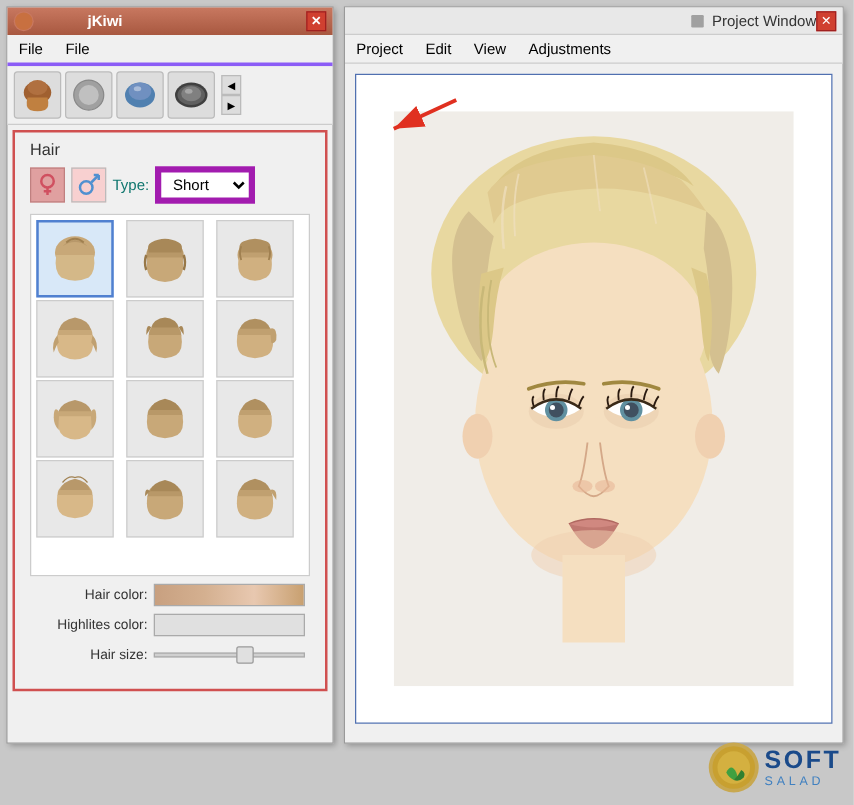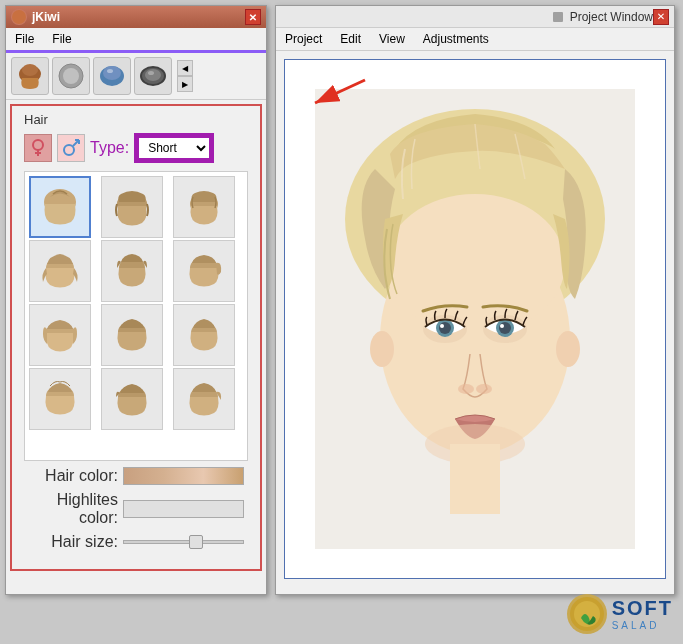--- a/index.html
+++ b/index.html
@@ -151,22 +151,22 @@
       justify-content: center;
       font-size: 14px;
     }
 
     .gender-btn.active {
       background: #e0a0a0;
       border-color: #c08080;
     }
 
     .type-label {
-      font-size: 16px;
-      color: #a21caf;
+      font-size: 12px;
+      color: #0f766e;
     }
 
     .type-select {
       border: 5px solid #a21caf;
       background: white;
       padding: 2px 5px;
       font-size: 12px;
       width: 80px;
     }
 
@@ -222,21 +222,21 @@
 
     .control-row {
       display: flex;
       align-items: center;
       margin-bottom: 6px;
       gap: 5px;
     }
 
     .control-label {
       width: 90px;
-      font-size: 16px;
+      font-size: 11px;
       color: #333;
       text-align: right;
     }
 
     .color-bar {
       flex: 1;
       height: 18px;
       border: 1px solid #aaa;
       background: linear-gradient(to right, #c8a080, #d4b090, #e8c8b0, #c8a070);
     }
@@ -362,21 +362,21 @@
       width: 50px;
       height: 50px;
     }
 
   </style>
 </head>
 <body>
 
 <div class="jkiwi-window">
   <div class="window-titlebar">
-    <div style="display:flex;align-items:center;">
+    <div style="display:flex;align-items:center;gap:38px;">
       <div class="title-icon">
         
         <svg width="16" height="16" viewBox="0 0 16 16">
           <circle cx="8" cy="8" r="7" fill="#c87040"></circle>
         </svg>
       </div>
       <span class="window-title">jKiwi</span>
     </div>
     <div class="close-btn">✕</div>
   </div>

